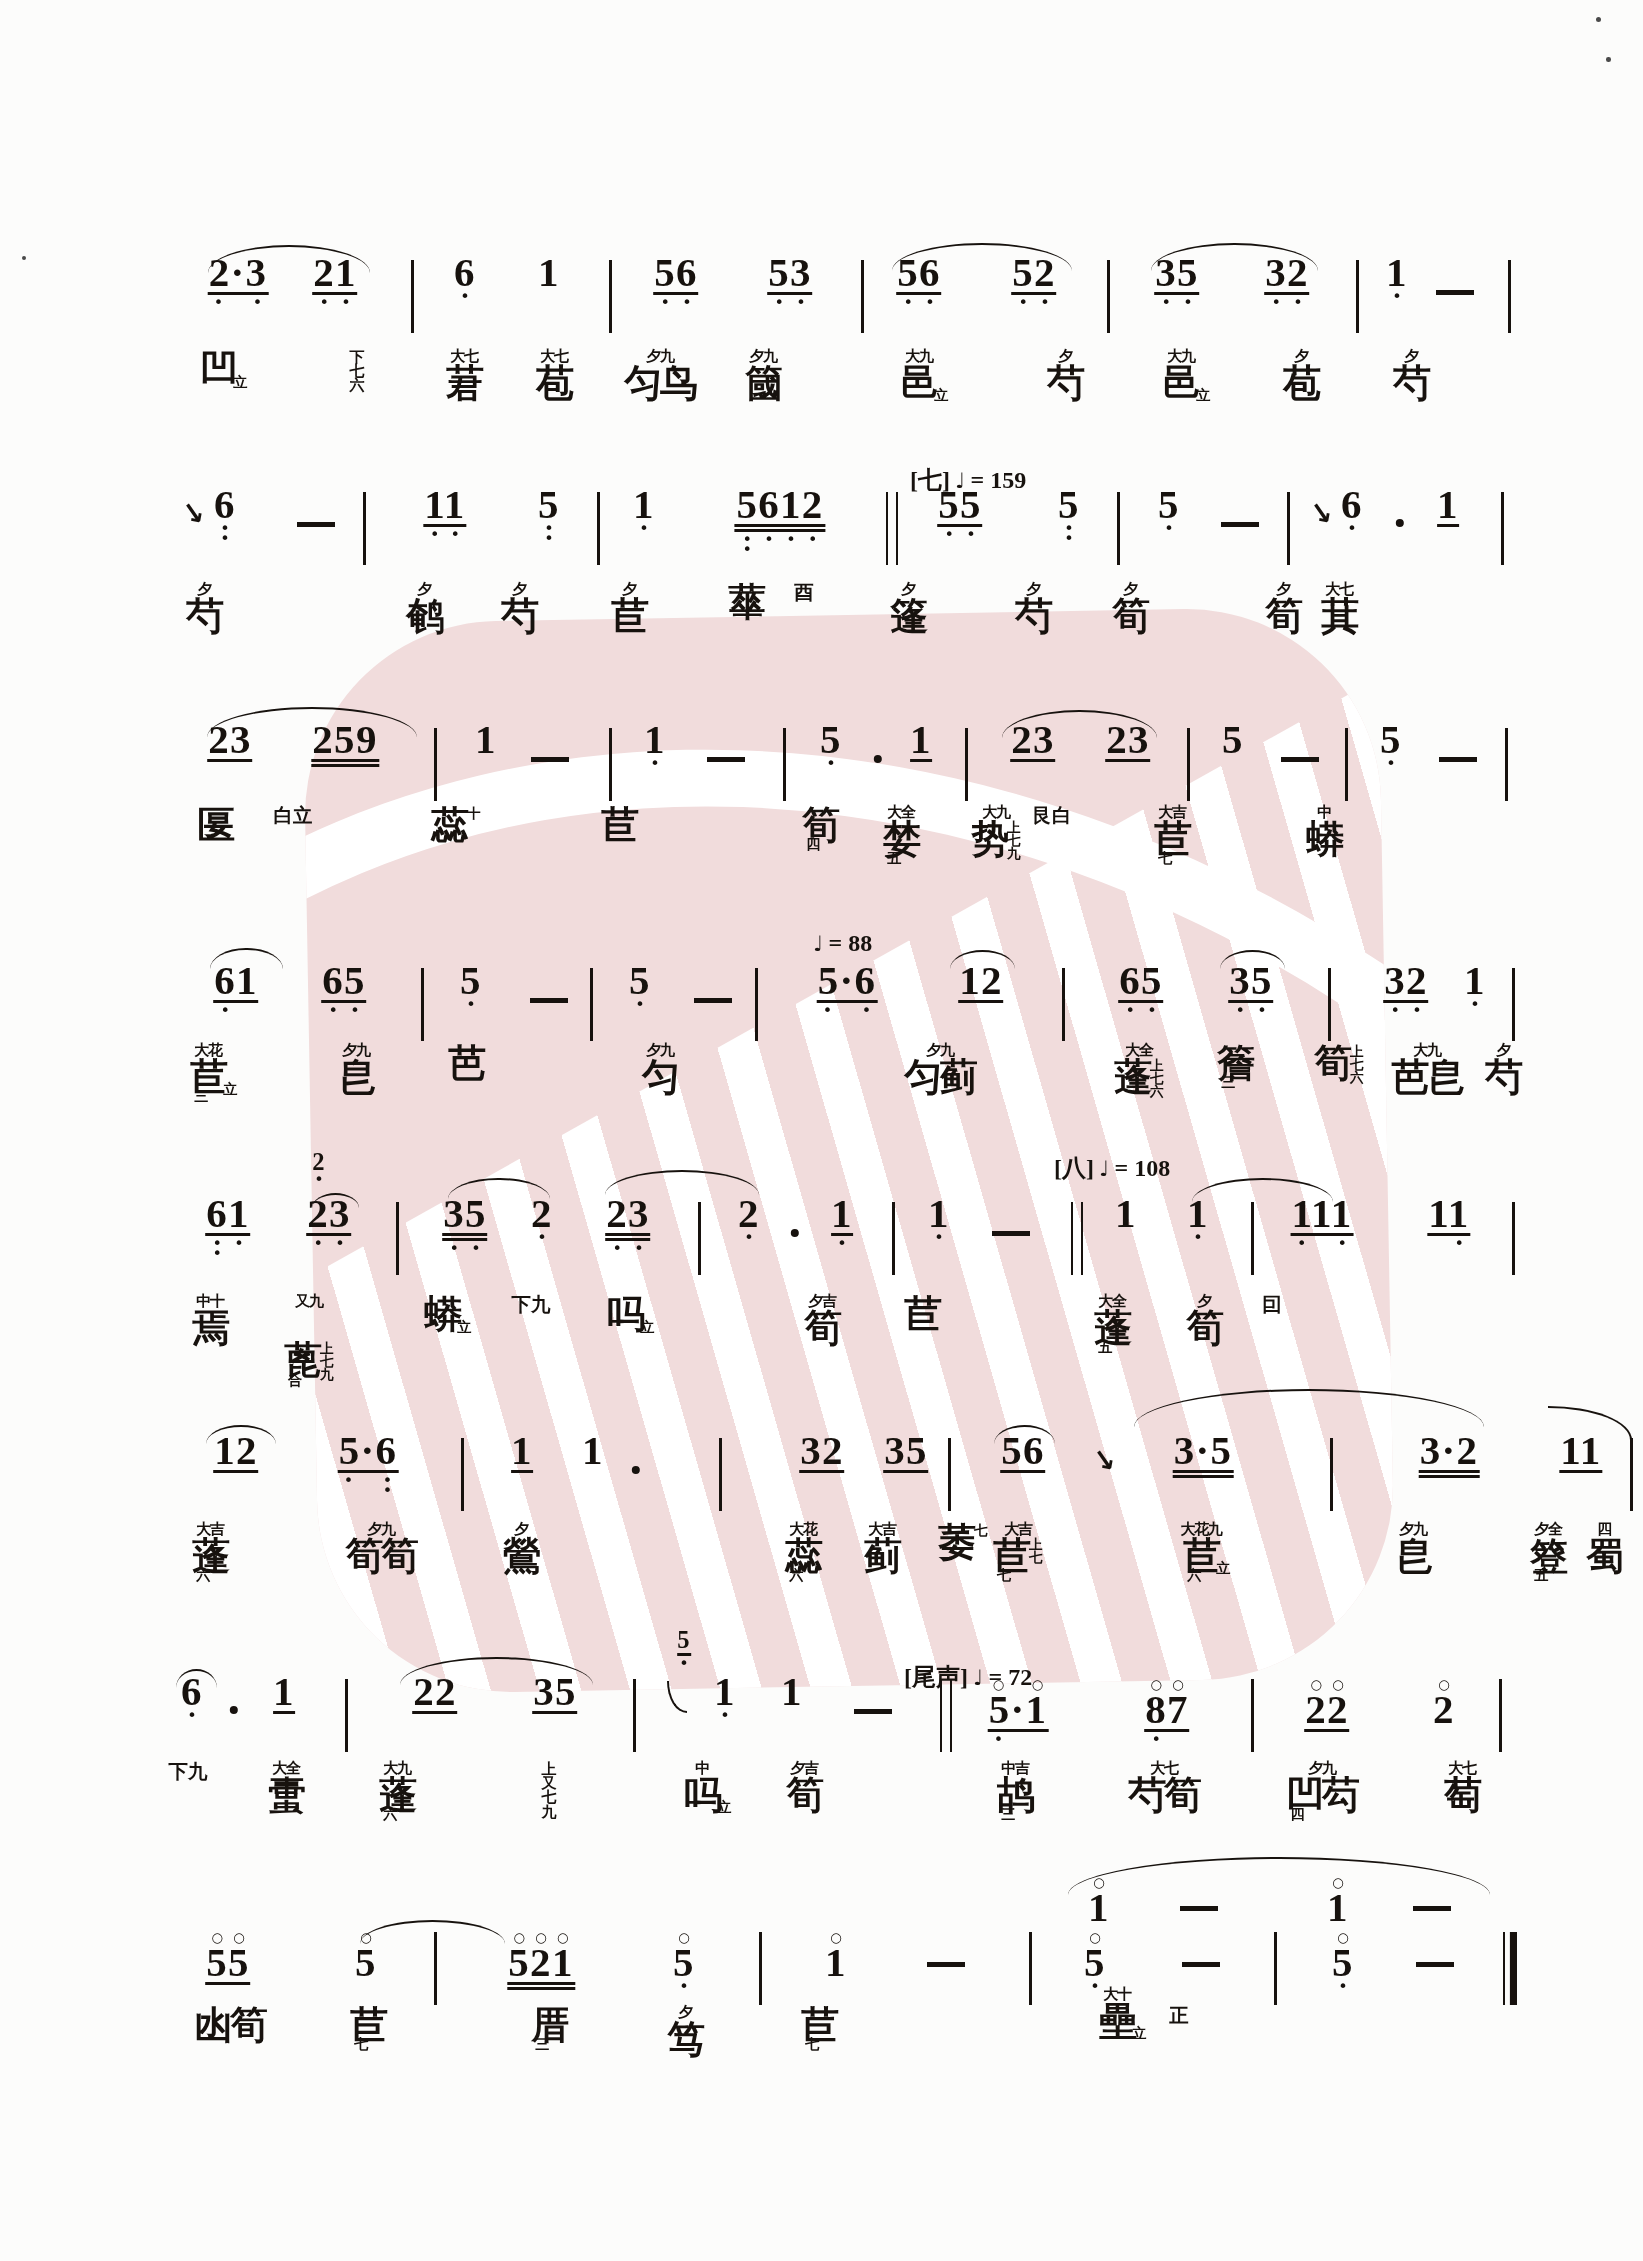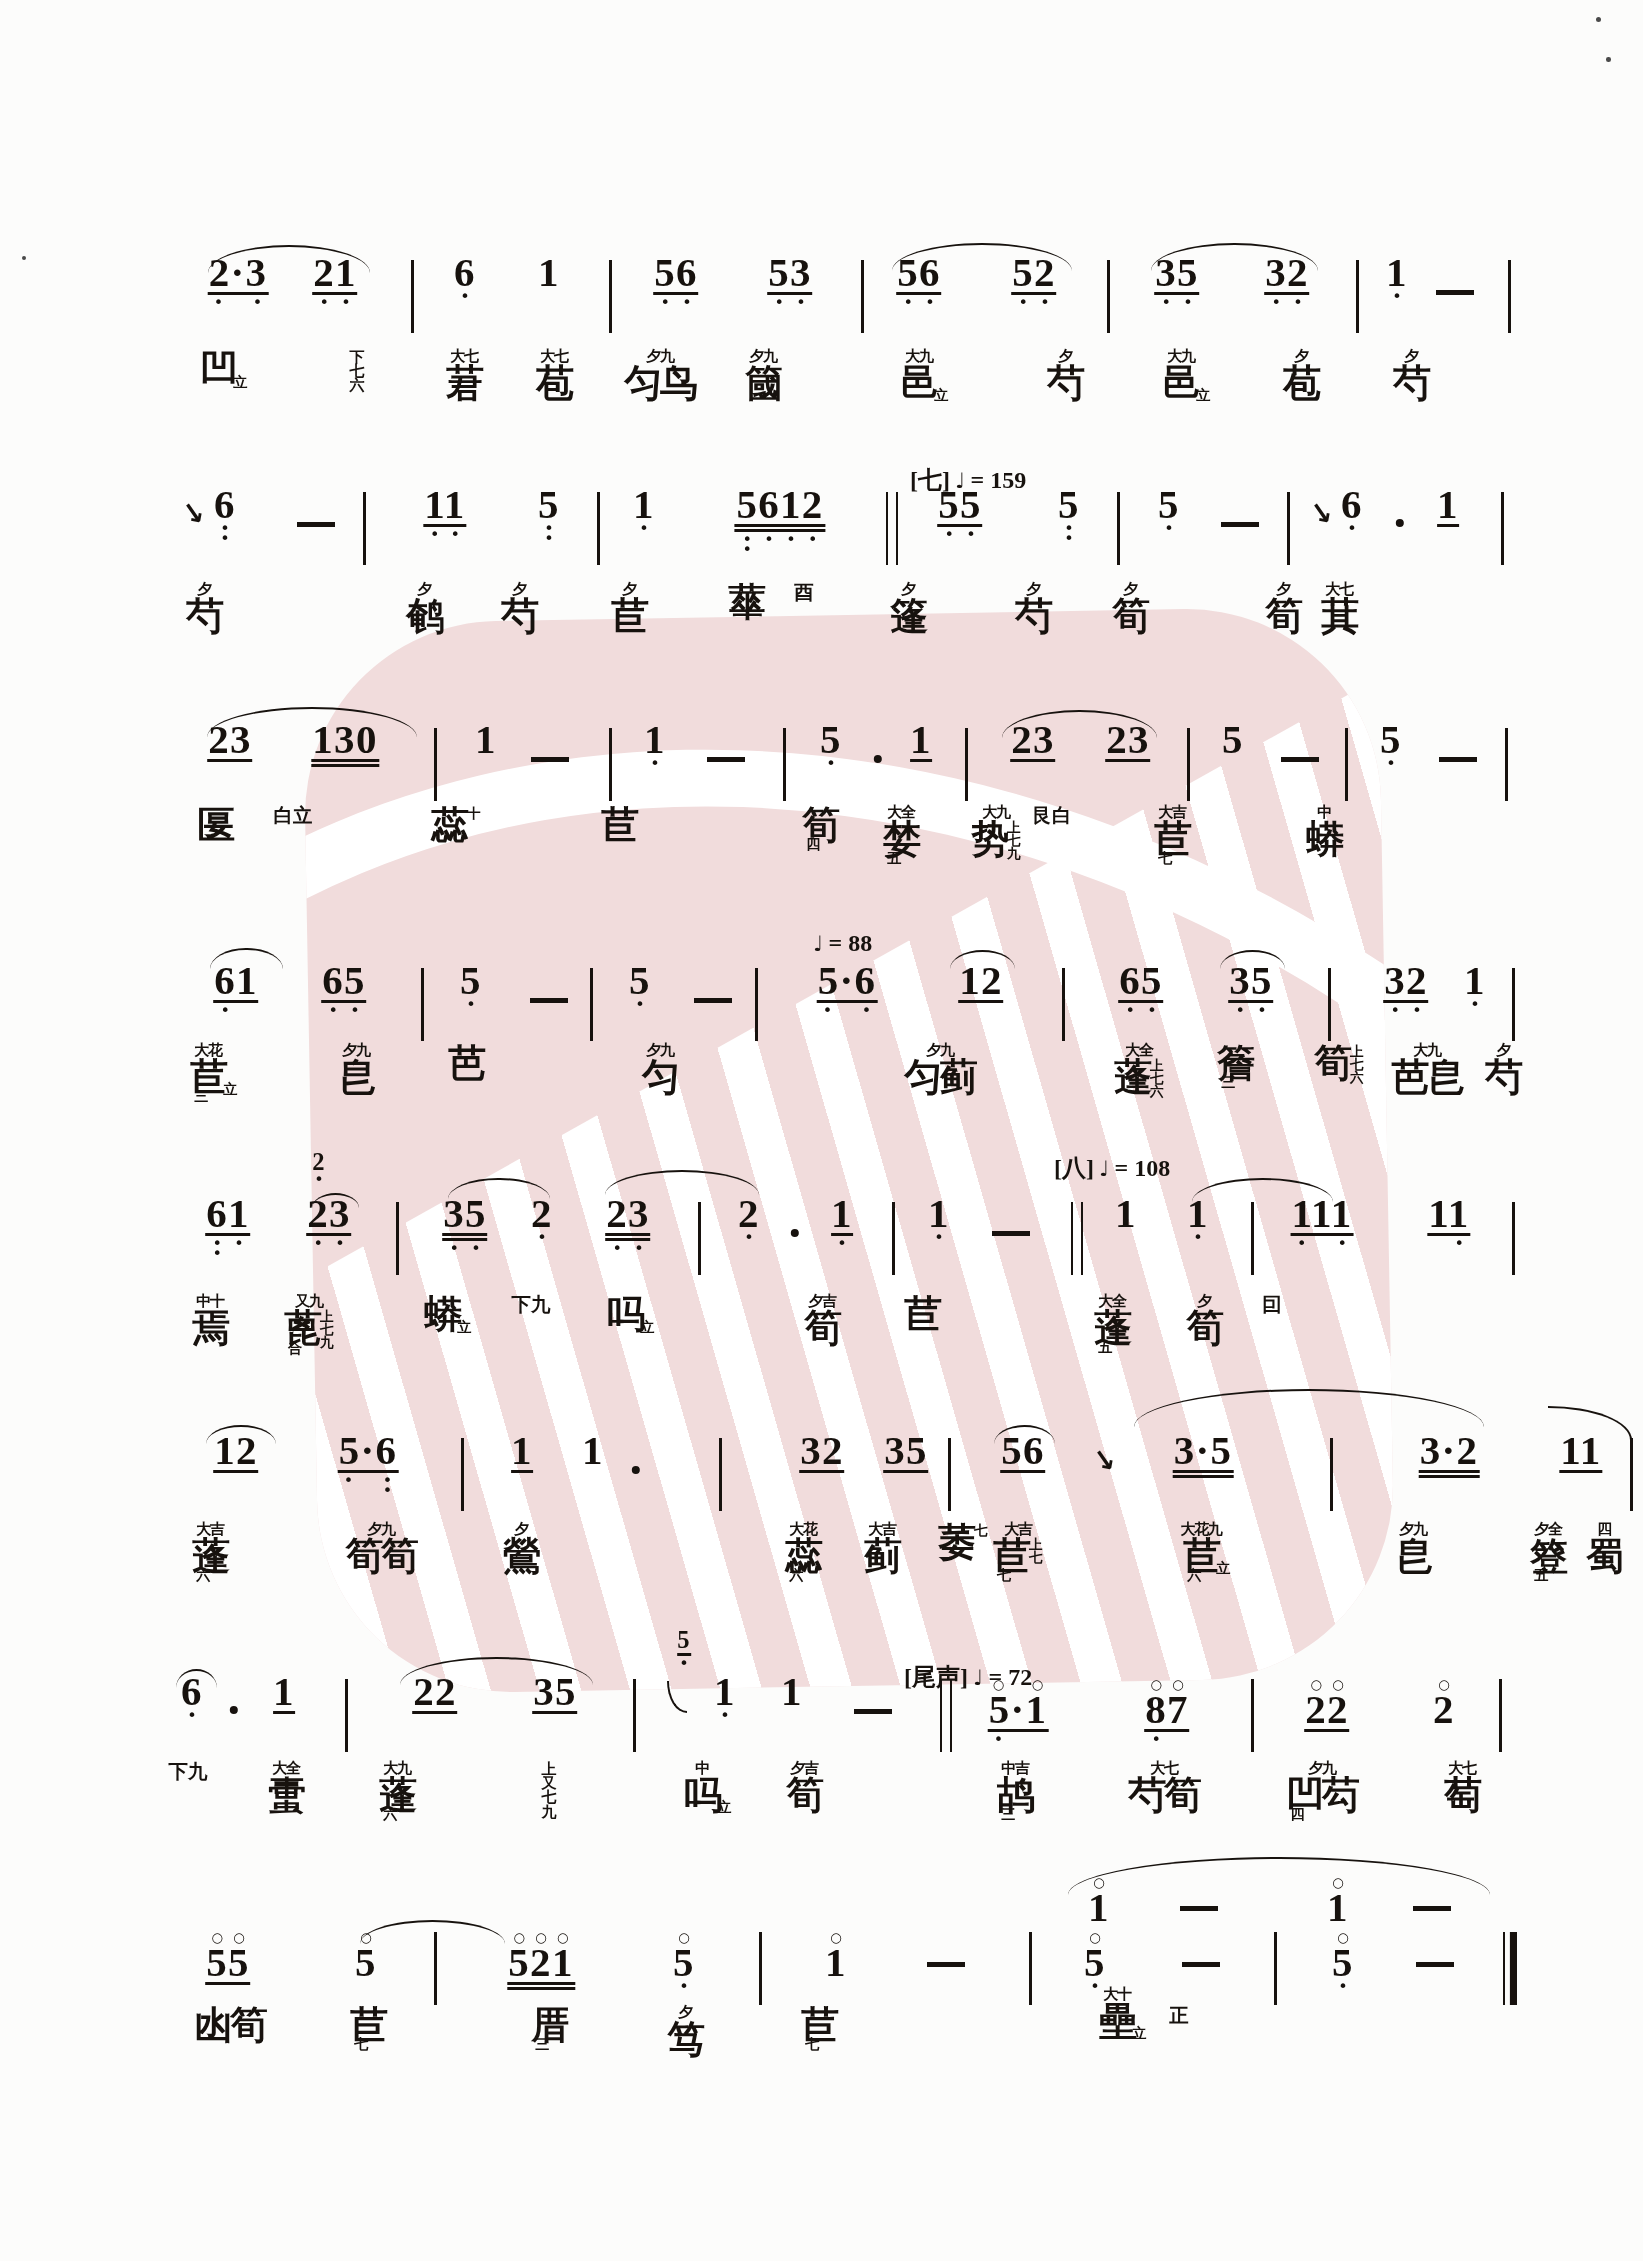--- a/index.html
+++ b/index.html
@@ -447,21 +447,21 @@
       <div class="tl">大七</div>
       <div class="mainrow">
         <div class="m">萁</div>
       </div>
     </div>
     <div class="tok" style="left: 230px; top: 722px;">
       <div class="num">23</div>
       <div class="ul"></div>
     </div>
     <div class="tok" style="left: 345px; top: 722px;">
-      <div class="num">130</div>
+      <div class="num">259</div>
       <div class="ul"></div>
       <div class="ul"></div>
     </div>
     <div class="bar" style="left: 434px; top: 728px; height: 73px;"></div>
     <div class="tok" style="left: 486px; top: 722px;">
       <div class="num">1</div>
     </div>
     <div class="dash" style="left: 550px; top: 757px;"></div>
     <div class="bar" style="left: 609px; top: 728px; height: 73px;"></div>
     <div class="tok" style="left: 655px; top: 722px;">
@@ -882,21 +882,21 @@
     <div class="arc" style="left: 312px; top: 1193px; width: 47px; height: 13px;"></div>
     <div class="arc" style="left: 448px; top: 1178px; width: 102px; height: 19.4px;"></div>
     <div class="arc" style="left: 605px; top: 1170px; width: 154px; height: 23px;"></div>
     <div class="arc" style="left: 1192px; top: 1178px; width: 141px; height: 22px;"></div>
     <div class="tab" style="left: 210px; top: 1295px;">
       <div class="tl">中十</div>
       <div class="mainrow">
         <div class="m">焉</div>
       </div>
     </div>
-    <div class="tab" style="left: 309px; top: 1295px;">
+    <div class="tab" style="left: 309px; top: 1295px; gap: 32px;">
       <div class="tl">又九</div>
       <div class="mainrow">
         <div class="m">蓖</div>
         <div class="trc">上七九</div>
         <div class="bl">合</div>
       </div>
     </div>
     <div class="tab" style="left: 442px; top: 1295px;">
       <div class="mainrow">
         <div class="m">蟒</div>

